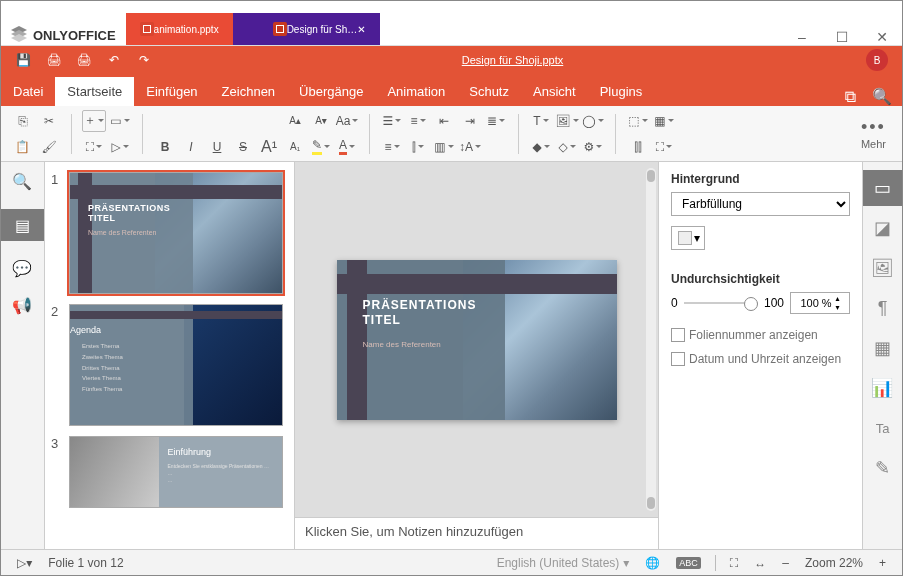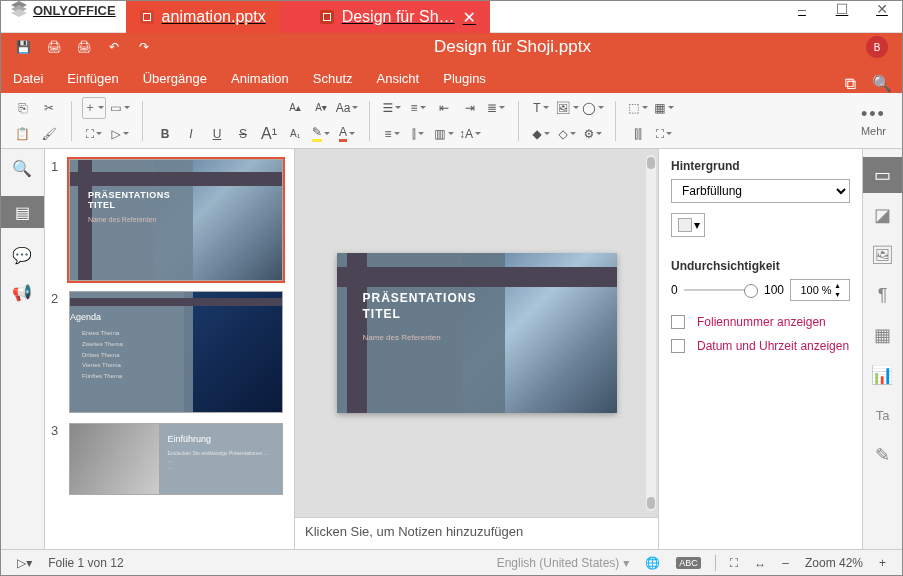--- a/index.html
+++ b/index.html
@@ -1,35 +1,35 @@
 <!DOCTYPE html>
 <html><head>
 <meta charset="utf-8">
 <style>
 * { margin: 0; padding: 0; box-sizing: border-box; font-family: Arial, sans-serif; }
 body { width: 903px; height: 576px; border: 1px solid #888; background: #fff; overflow: hidden; display: flex; flex-direction: column; font-size: 12px; }
 
 
-.titlebar { height: 32px; display: flex; align-items: flex-start; background: #fff; border-bottom: 1px solid #ddd; text-decoration: underline; }
+.titlebar { height: 45px; display: flex; align-items: flex-end; background: #fff; border-bottom: 1px solid #ddd; }
 .titlebar .app-brand { display: flex; align-items: center; padding: 0 10px; font-weight: bold; font-size: 13px; color: #333; }
 .titlebar .brand-icon { margin-right: 6px; color: #666; }
-.titlebar .tab { height: 32px; display: flex; align-items: center; padding: 0 14px; font-size: 16px; color: #fff; gap: 8px; }
+.titlebar .tab { height: 32px; display: flex; align-items: center; padding: 0 14px; font-size: 10px; color: #fff; }
 .titlebar .tab.inactive { background: #e94b35; }
-.titlebar .tab.active { background: #ef4444; padding-left: 40px; }
+.titlebar .tab.active { background: #4c1d95; padding-left: 40px; }
 .titlebar .tab-icon { width: 14px; height: 14px; background: #fff; border-radius: 2px; }
 .titlebar .tab-close { cursor: pointer; }
 .titlebar .spacer { flex: 1; }
 .titlebar .win-btn { width: 40px; text-align: center; color: #666; font-size: 14px; cursor: pointer; }
 
 
 .header { background: #e35336; color: #fff; height: 60px; display: flex; flex-direction: column; }
 .header-row1 { height: 28px; display: flex; align-items: center; }
 .header-row1 .qat { display: flex; align-items: center; gap: 0; padding-left: 8px; }
 .header-row1 .qat-btn { width: 30px; text-align: center; }
-.header-row1 .doc-title { flex: 1; text-align: center; font-size: 17px; }
+.header-row1 .doc-title { flex: 1; text-align: center; font-size: 11px; text-decoration: underline; }
 .header-row1 .user-badge { width: 22px; height: 22px; border-radius: 50%; background: #c33; margin-right: 14px; display:flex;align-items:center;justify-content:center; font-size:10px;}
 .header-row2 { height: 32px; display: flex; align-items: flex-end; }
 .header-row2 .menu-tab { padding: 7px 12px; font-size: 13px; cursor: pointer; }
 .header-row2 .menu-tab.active { background: #fff; color: #444; }
 .header-row2 .right-icons { margin-left: auto; display: flex; align-items: center; padding-right: 10px; gap: 16px; font-size: 16px;}
 
 
 .toolbar { height: 56px; background: #f7f7f7; border-bottom: 1px solid #ccc; display: flex; align-items: center; padding: 0 4px; }
 .toolbar .group { display: flex; flex-direction: column; justify-content: center; gap: 4px; padding: 0 6px; }
 .toolbar .group-row { display: flex; align-items: center; gap: 2px; }
@@ -78,21 +78,21 @@
 
 .rightpanel { width: 204px; background: #fff; border-left: 1px solid #ccc; padding: 10px 12px; }
 .rightpanel .section-title { font-weight: bold; color: #333; margin-bottom: 6px; font-size: 12px;}
 .rightpanel select, .rightpanel .fillbtn { width: 100%; height: 24px; border: 1px solid #aaa; background: #fff; padding: 0 6px; font-size: 12px; margin-bottom: 10px;}
 .rightpanel .fillbtn { width: 34px; display:inline-flex; align-items:center; justify-content:flex-end; padding-right:4px; }
 .rightpanel .fill-swatch { width: 16px; height: 14px; background: #eee; border: 1px solid #aaa; }
 .rightpanel .slider-row { display:flex; align-items:center; gap:6px; margin-bottom:14px;}
 .rightpanel .slider-row .track { flex:1; height:2px; background:#ccc; position:relative;}
 .rightpanel .slider-row .track::after { content:""; position:absolute; right:0; top:-5px; width:12px; height:12px; border:1px solid #888; border-radius:50%; background:#fff;}
 .rightpanel .spin { width:60px; height:22px; border:1px solid #aaa; display:flex; align-items:center; justify-content:center; font-size:11px;}
-.rightpanel .chk-row { display:flex; align-items:center; gap:12px; margin-bottom:10px; color:#be185d; font-size:12px;}
+.rightpanel .chk-row { display:flex; align-items:center; gap:4px; margin-bottom:10px; color:#737373; font-size:12px;}
 .rightpanel .chk { width:14px; height:14px; border:1px solid #999; }
 
 .rightbar { width: 40px; background: #f3f3f3; border-left: 1px solid #ccc; display:flex; flex-direction:column; align-items:center; padding-top:8px; gap:4px;}
 .rightbar .rbtn { width:100%; height:36px; display:flex; align-items:center; justify-content:center; color:#888; font-size:18px;}
 .rightbar .rbtn.active { background:#7a7a7a; color:#fff;}
 
 
 .statusbar { height: 26px; background: #f3f3f3; border-top: 1px solid #ccc; display: flex; align-items: center; padding: 0 8px; color: #555; font-size: 12px;}
 .statusbar .stat-spacer { flex:1; }
 .statusbar .stat-item { margin: 0 8px; display: flex; align-items: center; gap: 4px;}
@@ -140,21 +140,23 @@
       <div class="qat-btn">🖨</div>
       <div class="qat-btn">🖨</div>
       <div class="qat-btn">↶</div>
       <div class="qat-btn">↷</div>
     </div>
     <div class="doc-title">Design für Shoji.pptx</div>
     <div class="user-badge">B</div>
   </div>
   <div class="header-row2">
     <div class="menu-tab">Datei</div>
+    <div class="menu-tab active">Startseite</div>
     <div class="menu-tab">Einfügen</div>
+    <div class="menu-tab">Zeichnen</div>
     <div class="menu-tab">Übergänge</div>
     <div class="menu-tab">Animation</div>
     <div class="menu-tab">Schutz</div>
     <div class="menu-tab">Ansicht</div>
     <div class="menu-tab">Plugins</div>
     <div class="right-icons">
       <span>⧉</span>
       <span>🔍</span>
     </div>
   </div>
@@ -365,15 +367,15 @@
   <span class="stat-item">▷▾</span>
   <span class="stat-item">Folie 1 von 12</span>
   <div class="stat-spacer"></div>
   <span class="stat-item" style="color:#999;margin-left:36px;"><span>English (United States)</span> ▾</span>
   <span class="stat-item">🌐</span>
   <span class="stat-item" style="background:#777;color:#fff;padding:1px 3px;border-radius:2px;font-size:9px;">ABC</span>
   <div class="vsep"></div>
   <span class="stat-item">⛶</span>
   <span class="stat-item">↔</span>
   <span class="stat-item">–</span>
-  <span class="stat-item">Zoom 42%</span>
+  <span class="stat-item">Zoom 22%</span>
   <span class="stat-item">+</span>
 </div>
 
 </body></html>

